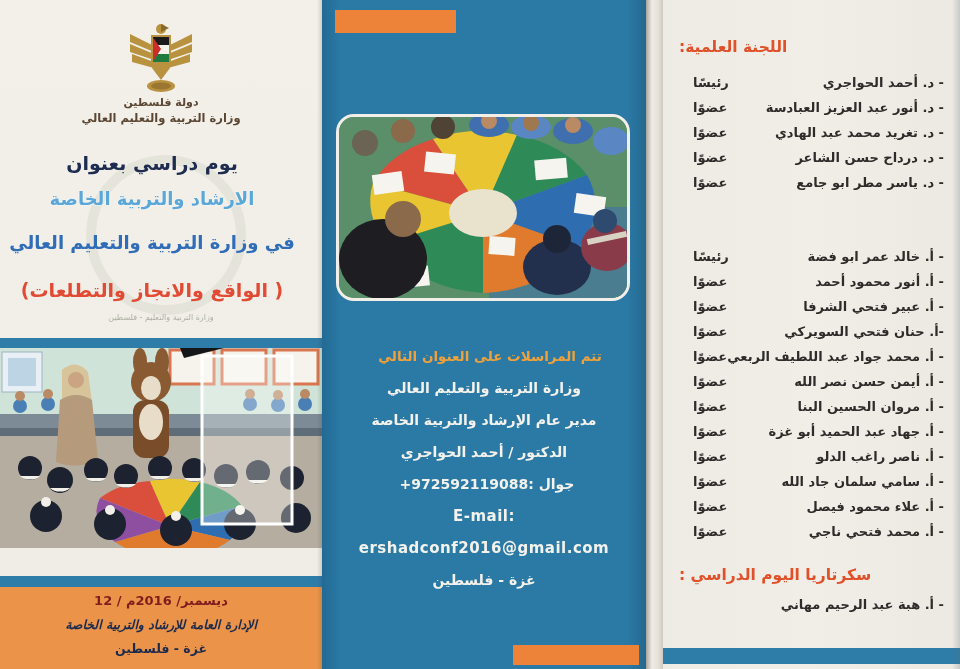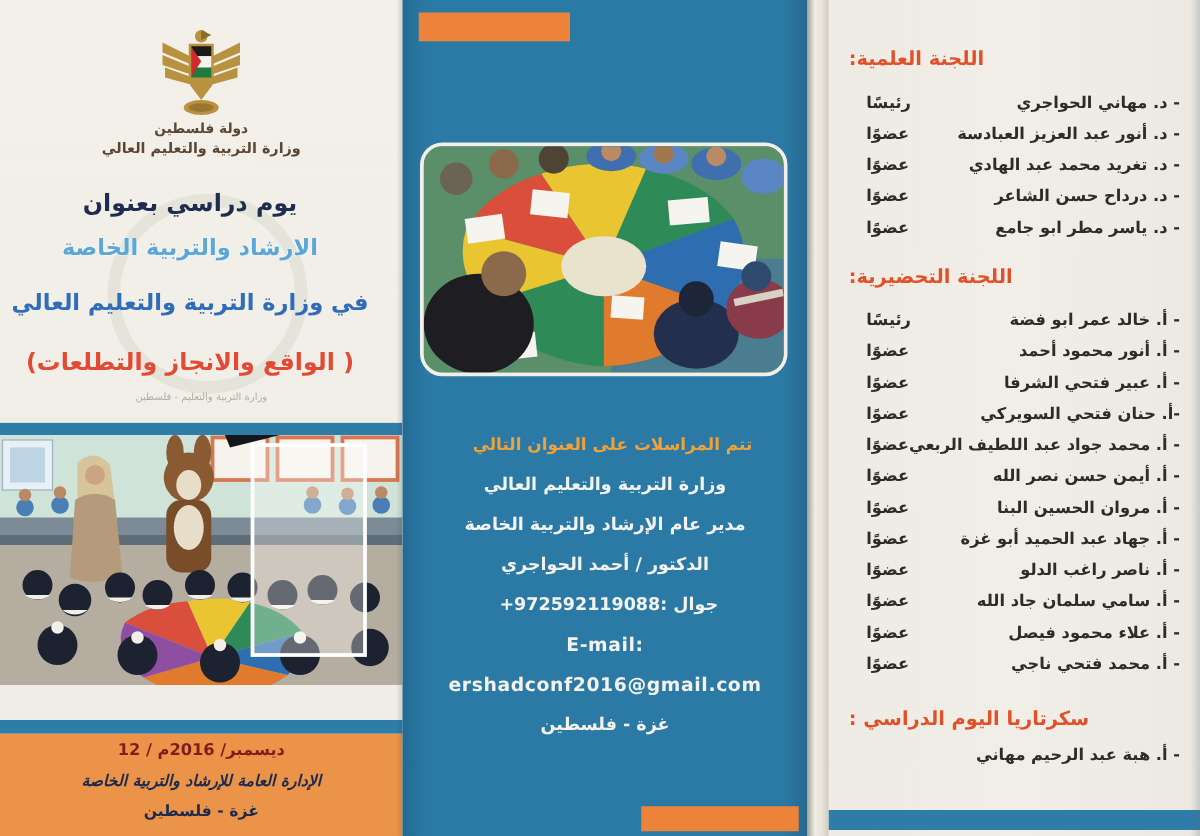--- a/index.html
+++ b/index.html
@@ -304,42 +304,41 @@
     <div class="mid-orange-bottom"></div>
   </div>
 
   <div class="fold-strip"></div>
 
   <div class="panel-right">
 
     <div class="rp-heading h-sci" dir="rtl">اللجنة العلمية:</div>
     <div class="member-list l-sci">
       <div class="member-row">
-        <span class="member-name">- د. مهاني الحواجري</span>
+        <span class="member-name">- د. أحمد الحواجري</span>
         <span class="member-role">رئيسًا</span>
       </div>
       <div class="member-row">
         <span class="member-name">- د. أنور عبد العزيز العبادسة</span>
         <span class="member-role">عضوًا</span>
       </div>
       <div class="member-row">
         <span class="member-name">- د. تغريد محمد عبد الهادي</span>
         <span class="member-role">عضوًا</span>
       </div>
       <div class="member-row">
         <span class="member-name">- د. درداح حسن الشاعر</span>
         <span class="member-role">عضوًا</span>
       </div>
       <div class="member-row">
         <span class="member-name">- د. ياسر مطر ابو جامع</span>
         <span class="member-role">عضوًا</span>
       </div>
     </div>
 
-    <div class="rp-heading h-prep" dir="rtl">اللجنة التحضيرية:</div>
     <div class="member-list l-prep">
       <div class="member-row">
         <span class="member-name">- أ. خالد عمر ابو فضة</span>
         <span class="member-role">رئيسًا</span>
       </div>
       <div class="member-row">
         <span class="member-name">- أ. أنور محمود أحمد</span>
         <span class="member-role">عضوًا</span>
       </div>
       <div class="member-row">

